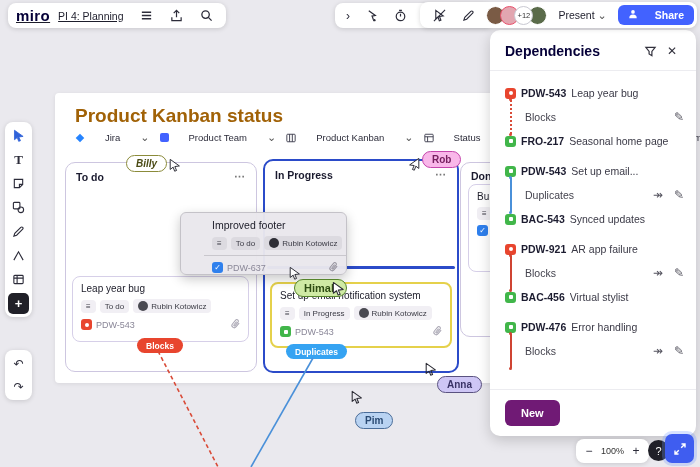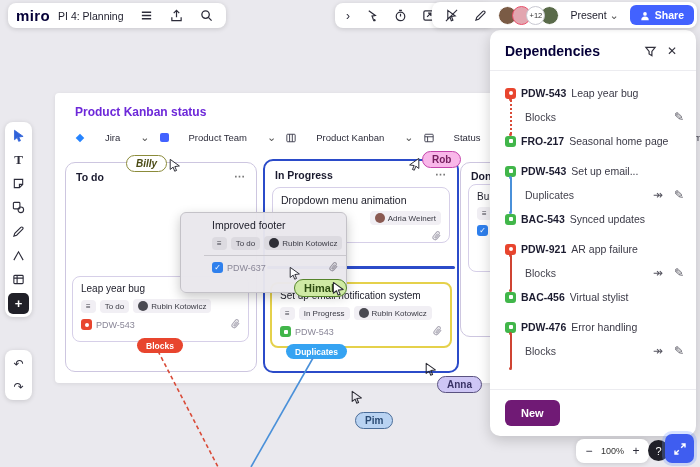--- a/index.html
+++ b/index.html
@@ -5,53 +5,53 @@
   * { margin:0; padding:0; box-sizing:border-box; }
   body { background:#d8d8dc; font-family:"Liberation Sans", sans-serif; }
   .stage { position:relative; width:700px; height:467px; background:#eae9ee; overflow:hidden;
            font-family:"Liberation Sans", sans-serif; color:#1d1d2b; }
 
   
   .bar { position:absolute; background:#fff; border-radius:8px;
          box-shadow:0 1px 5px rgba(0,0,0,.15); display:flex; align-items:center; z-index:20; }
   .icon-btn { width:22px; height:22px; display:flex; align-items:center; justify-content:center;
               color:#2c2c3a; font-size:12px; cursor:pointer; }
-  .tl-bar { left:8px; top:3px; height:25px; padding:0 8px; gap:8px; }
+  .tl-bar { left:8px; top:3px; height:25px; padding:0 8px; gap:8px;text-decoration:underline; }
   .logo { font-weight:bold; font-size:15px; letter-spacing:.4px; color:#050038; }
   .board-title-sm { font-size:10.5px; color:#1d1d2b; margin-right:4px; }
   .tm-bar { left:335px; top:3px; height:25px; padding:0 6px; gap:6px; }
   .tr-bar { right:3px; top:2px; height:26px; padding:2px 3px 2px 8px; gap:7px; }
   .avatars { display:flex; align-items:center; }
   .avatar-c { width:19px; height:19px; border-radius:50%; border:1.5px solid #fff; margin-left:-5px; }
   .avatar-c:first-child { margin-left:0; }
   .av1 { background:#7a5b45; }
   .av2 { background:#e2a6b0; border-color:#e84f6b; }
   .av3 { background:#5a6b4a; }
   .overflow-badge { width:19px; height:19px; border-radius:50%; background:#fff; border:1px solid #c9c9d2;
                     margin-left:-5px; display:flex; align-items:center; justify-content:center;
                     font-size:7.5px; color:#333; z-index:2; }
   .present { display:flex; align-items:center; gap:3px; font-size:10.5px; color:#1d1d2b; padding:0 4px; cursor:pointer; }
   .share-btn { background:#4262ff; color:#fff; font-size:10.5px; font-weight:bold; border-radius:6px;
-               padding:4px 10px; display:flex; align-items:flex-end; gap:5px; cursor:pointer; }
+               padding:4px 10px; display:flex; align-items:flex-start; gap:17px; cursor:pointer; }
   .chev { font-size:11px; color:#555; line-height:1; }
 
   
   .left-bar { left:5px; top:122px; width:27px; flex-direction:column; padding:3px 0; gap:3px; }
   .left-bar2 { left:5px; top:350px; width:27px; flex-direction:column; padding:3px 0; gap:2px; }
   .tool { width:21px; height:21px; display:flex; align-items:center; justify-content:center;
           color:#2c2c3a; font-size:12px; border-radius:4px; cursor:pointer; }
   .tool.selected { color:#2f62d9; }
   .tool.plus-dark { background:#202028; color:#fff; font-size:13px; font-weight:bold; border-radius:5px; }
   .tool-t { font-weight:bold; font-size:13px; font-family:"Liberation Serif", serif; }
 
   
   .board { position:absolute; left:55px; top:93px; width:585px; height:290px; background:#fff;
            border-radius:4px; box-shadow:0 1px 4px rgba(0,0,0,.08); z-index:1; }
-  .board-title { position:absolute; left:75px; top:105px; font-size:12px; font-weight:bold;
-                 color:#6d28d9; z-index:2; }
+  .board-title { position:absolute; left:75px; top:105px; font-size:19px; font-weight:bold;
+                 color:#a16207; z-index:2; }
   .filter-bar { position:absolute; left:75px; top:132px; display:flex; gap:10px; z-index:2; align-items:center; }
   .filter-item { display:flex; align-items:center; gap:20px; font-size:9.5px; color:#2c2c3a;
                  cursor:pointer; white-space:nowrap; }
   .sq-blue { width:9px; height:9px; background:#4262ff; border-radius:2px; }
 
   .column { position:absolute; background:#fff; border:1.5px solid #cdc6e0; border-radius:10px; z-index:2; }
   .col-head { display:flex; justify-content:space-between; align-items:center; padding:7px 10px 0 10px;
               font-size:10.5px; font-weight:bold; color:#1a1a2e; }
   .col-menu { color:#777; font-size:11px; letter-spacing:1px; cursor:pointer; }
   .col-todo { left:65px; top:162px; width:192px; height:210px; }
@@ -83,21 +83,21 @@
   .card-done-partial { left:468px; top:184px; width:150px; height:88px; }
   .insert-line { position:absolute; left:267px; top:266px; width:188px; height:3px; background:#2b4bc9;
                  border-radius:2px; z-index:3; }
 
   .badge-pill { position:absolute; color:#fff; font-size:8.5px; font-weight:bold; padding:2.5px 9px;
                 border-radius:9px; z-index:4; }
   .pill-blocks { left:137px; top:338px; background:#e8452e; }
   .pill-dup { left:286px; top:344px; background:#35a3f2; }
 
   
-  .ghost { left:180px; top:212px; width:167px; height:81px; background:rgba(233,231,236,.97);
+  .ghost { left:180px; top:212px; width:167px; height:63px; background:rgba(233,231,236,.97);
            border:1px solid #c4c2c8; border-radius:6px; box-shadow:0 4px 12px rgba(0,0,0,.22); z-index:5;padding-left:31px; }
   .ghost .chip { background:#dcdae0; }
   .ghost .divider { border-top:1px solid #c9c7cd; margin:2px -8px 5px -8px; }
 
   
   .cursor-label { position:absolute; font-size:10px; font-weight:bold; padding:2px 9px;
                   border-radius:10px; border:1.5px solid; z-index:6; white-space:nowrap; }
   .cl-billy { left:126px; top:155px; background:#ffffff; border-color:#8b8b3a; color:#4a4a14;font-style:italic; }
   .cl-rob { left:422px; top:151px; background:#f9b7e9; border-color:#c445ab; color:#76205f; }
   .cl-himali { left:294px; top:279px; background:#cfeaa4; border-color:#56842c; color:#2e4d12; font-size:11px; }
@@ -226,36 +226,20 @@
           <span>≡</span>
         </span>
       </div>
     <div class="key-row">
         <span class="check-icon">
           <span>✓</span>
         </span>
       </div>
   </div>
 
-  <div class="card card-dropdown">
-    <div class="card-title" style="font-size:10.5px">Dropdown menu animation</div>
-    <div class="chip-row" style="justify-content:flex-end">
-      <span class="chip">
-        <span class="mini-av" style="background:#8a5a52"></span>
-        <span>Adria Weinert</span>
-      </span>
-    </div>
-    <div class="key-row">
-        <span class="clip">
-      <svg width="10" height="11" viewBox="0 0 11 12" fill="none" stroke="#a9a6b3" stroke-width="1.1">
-            <path d="M8 3 v5.5 a2.5 2.5 0 0 1 -5 0 V3 a1.7 1.7 0 0 1 3.4 0 v5 a.8 .8 0 0 1 -1.6 0 V3.5"></path>
-          </svg>
-    </span>
-      </div>
-  </div>
 
   <div class="insert-line"></div>
 
   <div class="card card-leap">
     <div class="card-title">Leap year bug</div>
     <div class="chip-row">
       <span class="chip">
           <span>≡</span>
         </span>
       <span class="chip">To do</span>

